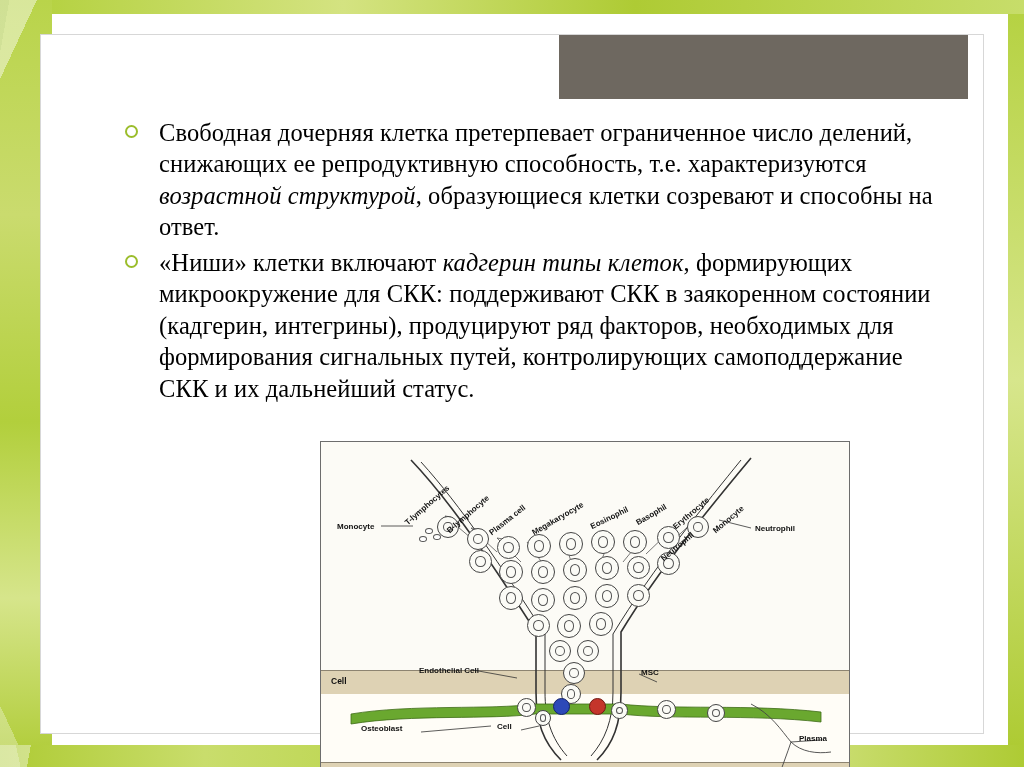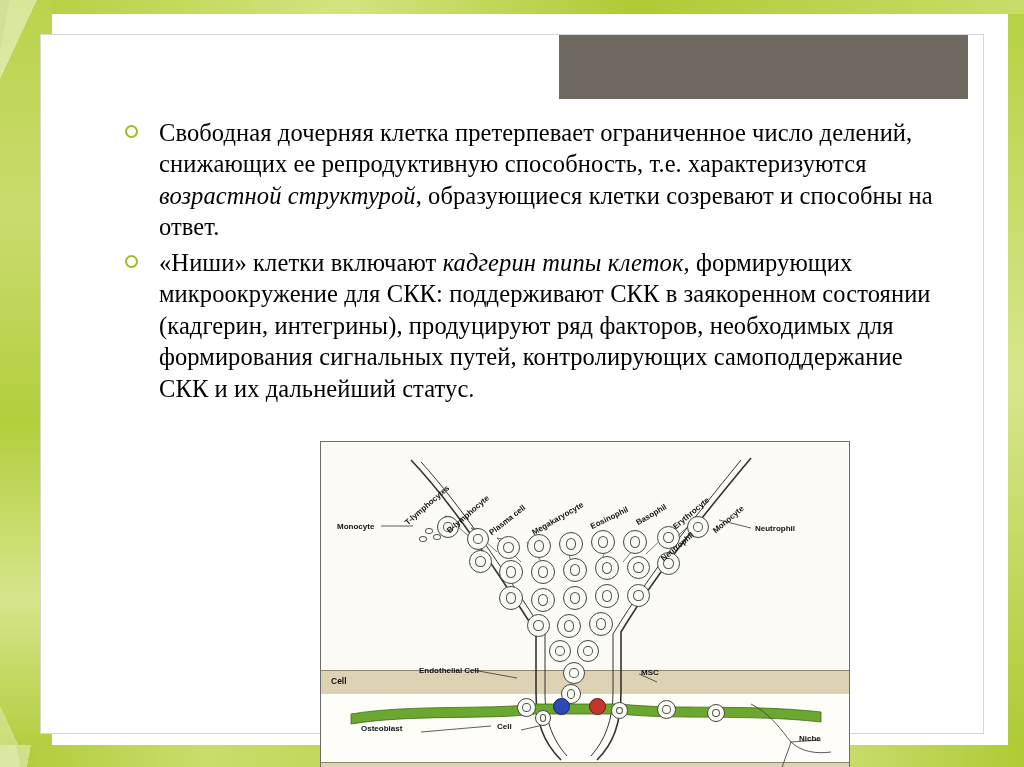--- a/index.html
+++ b/index.html
@@ -398,20 +398,20 @@
       <div class="fig-label rot" style="left:356px; top:80px; transform: rotate(-40deg);">Erythrocyte</div>
       <div class="fig-label rot" style="left:396px; top:84px; transform: rotate(-40deg);">Monocyte</div>
       <div class="fig-label rot" style="left:344px; top:112px; transform: rotate(-40deg);">Neutrophil</div>
 
       <div class="fig-label" style="left:16px; top:80px;">Monocyte</div>
       <div class="fig-label" style="left:434px; top:82px;">Neutrophil</div>
       <div class="fig-label" style="left:98px; top:224px;">Endothelial Cell</div>
       <div class="fig-label" style="left:320px; top:226px;">MSC</div>
       <div class="fig-label" style="left:40px; top:282px;">Osteoblast</div>
       <div class="fig-label" style="left:176px; top:280px;">Cell</div>
-      <div class="fig-label" style="left:478px; top:292px;">Niche</div>
+      <div class="fig-label" style="left:478px; top:292px;">Plasma</div>
 
       <div class="bone-label" style="left:10px; top:234px;">Cell</div>
 
     </div>
 
   </div>
 </div>
 
 </body></html>

